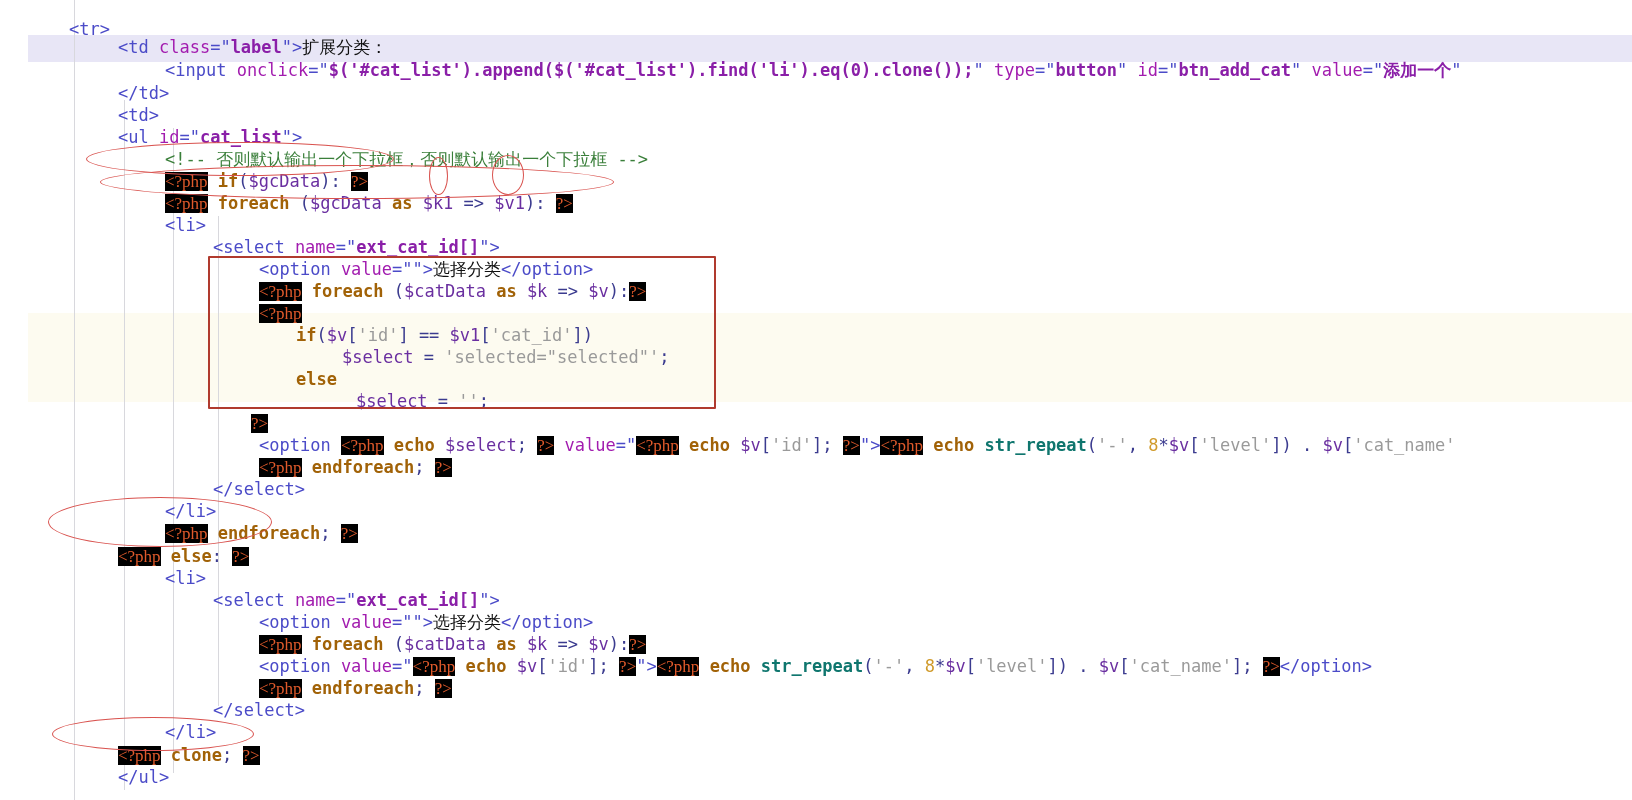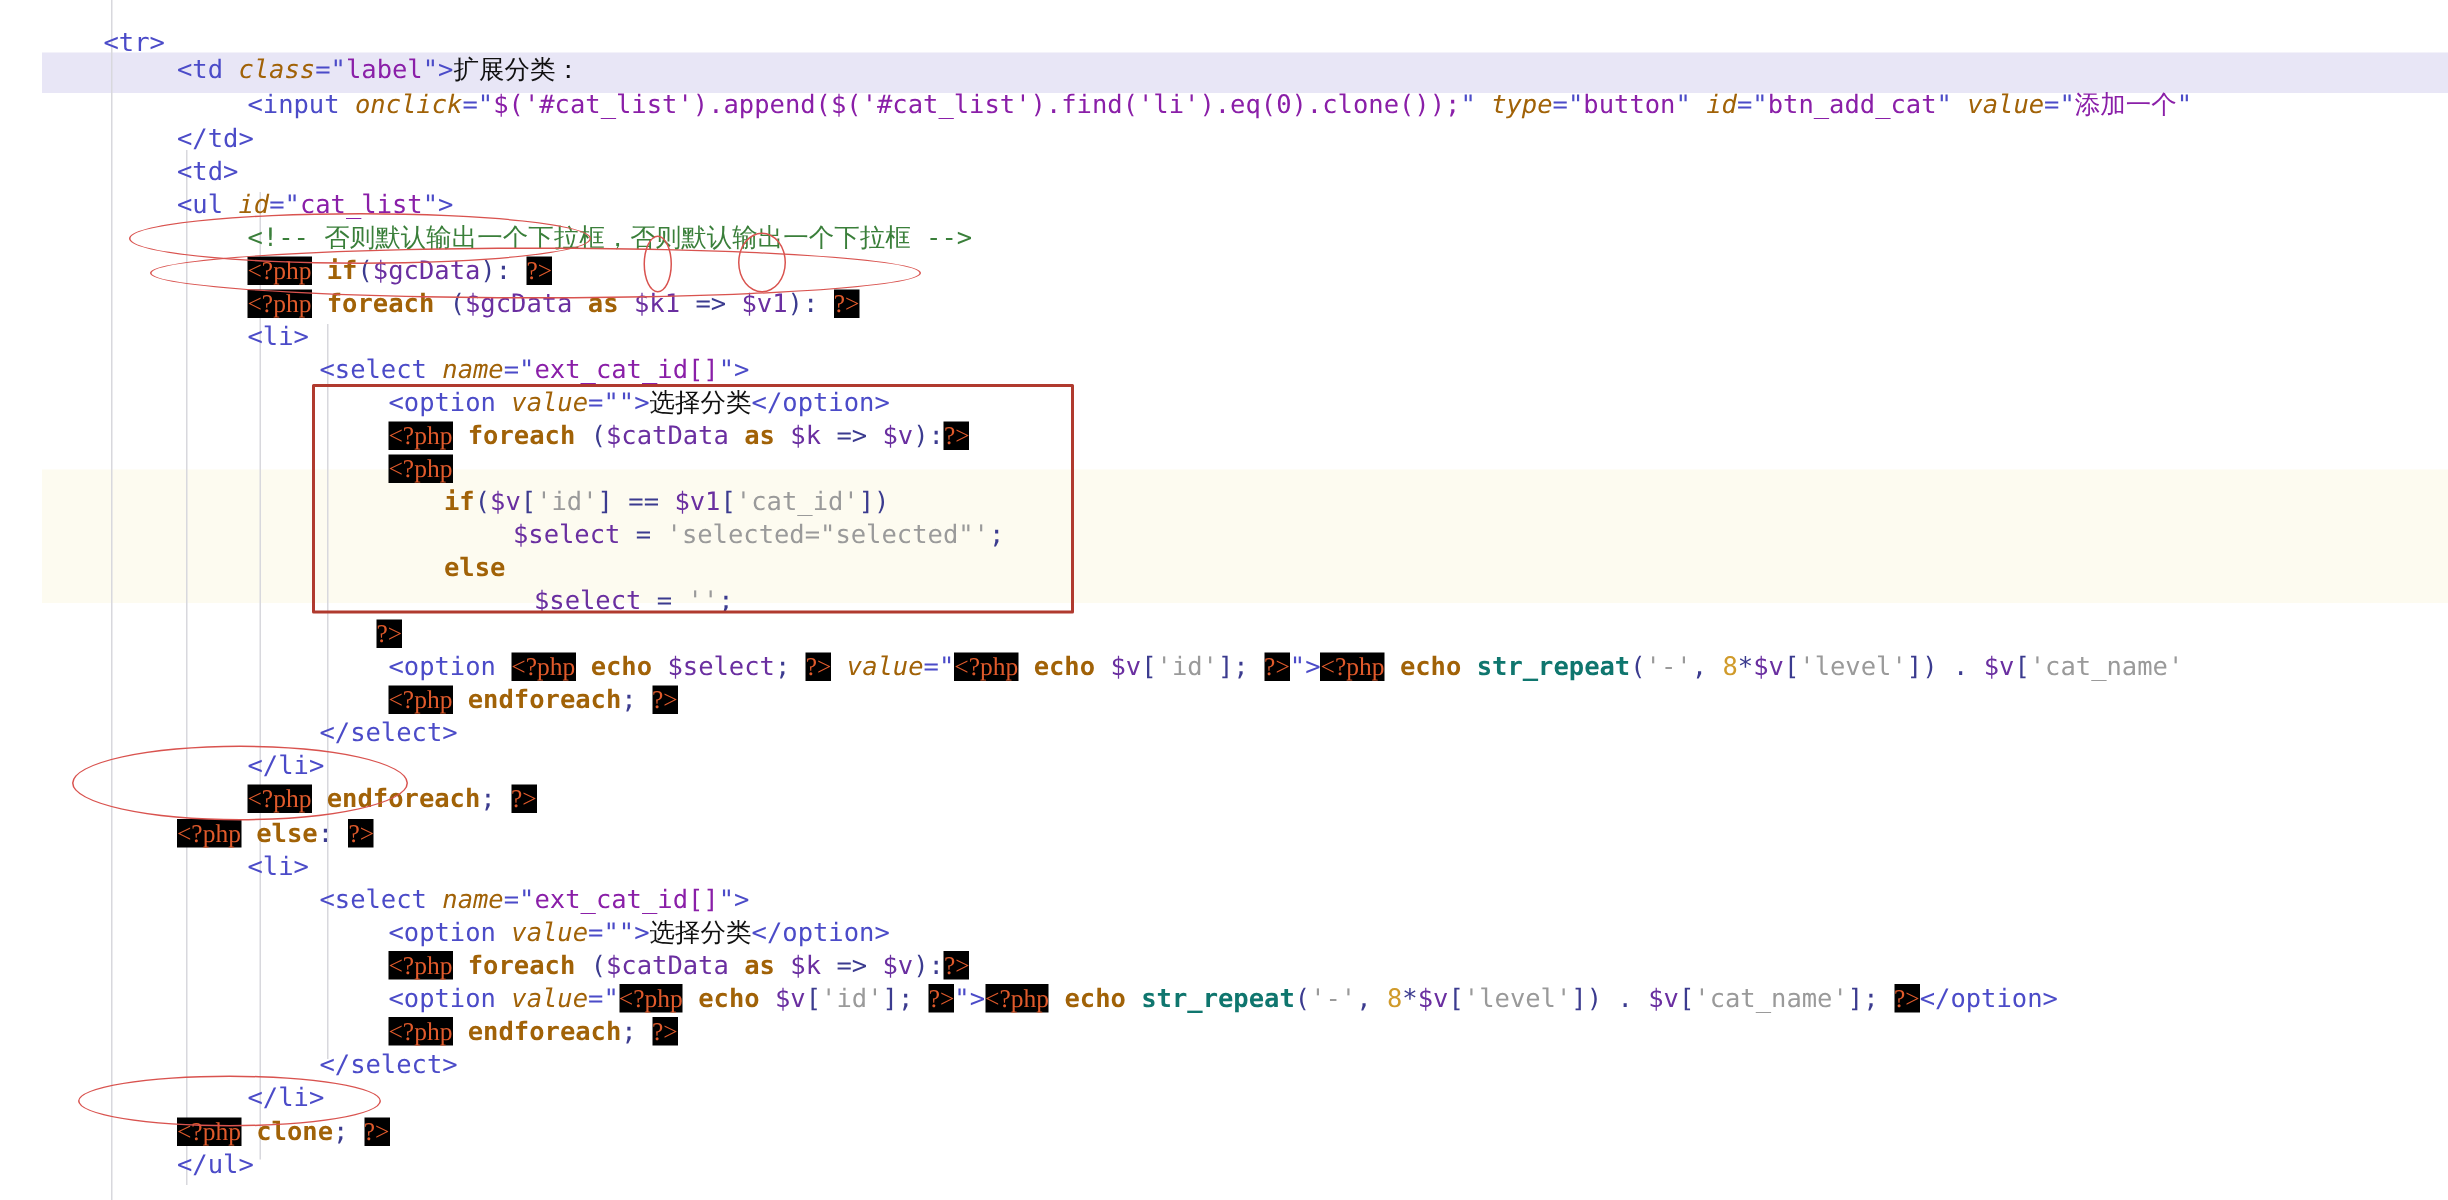--- a/index.html
+++ b/index.html
@@ -48,22 +48,22 @@
     white-space: pre;
     font-size: 17px;
     font-family: "DejaVu Sans Mono", "Liberation Mono", monospace;
     letter-spacing: 0px;
   }
   .line > span { white-space: pre; }
 
   
   .t-punct   { color: #4b4bc8; }          
   .t-tag     { color: #4b4bc8; }          
-  .t-attr    { color: #a16207; font-style: italic; }          
-  .t-str     { color: #8a1fa8; font-weight: normal; }  
+  .t-attr    { color: #a21caf; }          
+  .t-str     { color: #8a1fa8; font-weight: bold; }  
   .t-strq    { color: #4b4bc8; }          
   .t-cn      { color: #101010; }          
   .t-comment { color: #3a7f3a; }          
   .t-php     { color: #e05a2b; }          
   .t-kw      { color: #a16207; font-weight: bold; } 
   .t-var     { color: #6a2fa0; }          
   .t-sq      { color: #9a9a9a; }          
   .t-num     { color: #d09a2a; }          
   .t-op      { color: #3b3b8f; }          
   .t-fn      { color: #0f766e; font-weight: bold; }  

